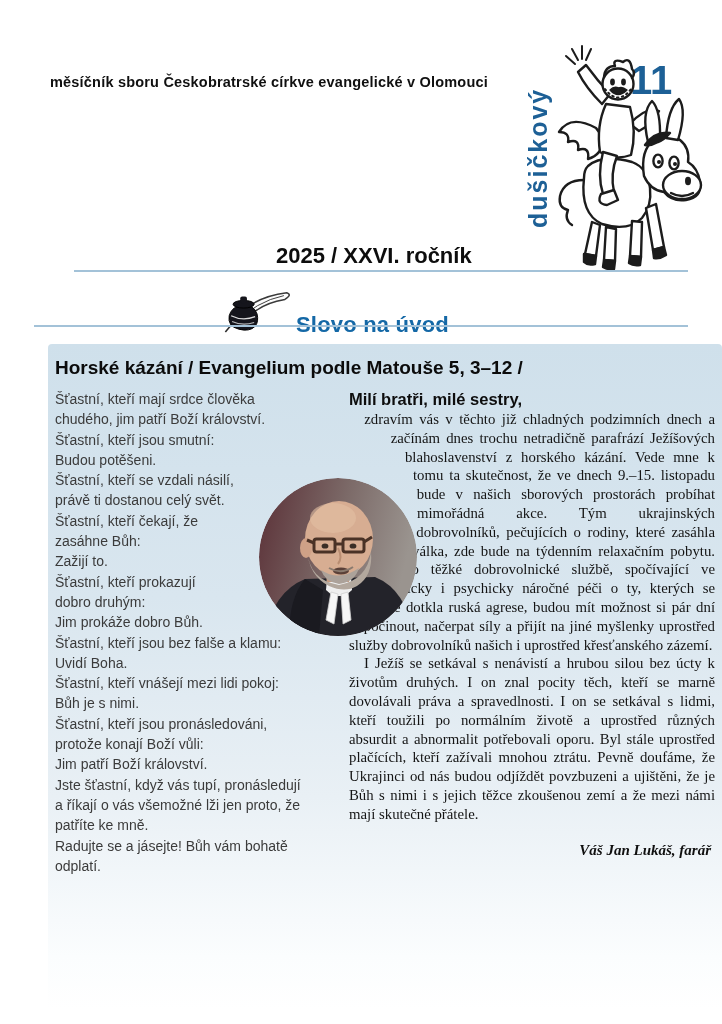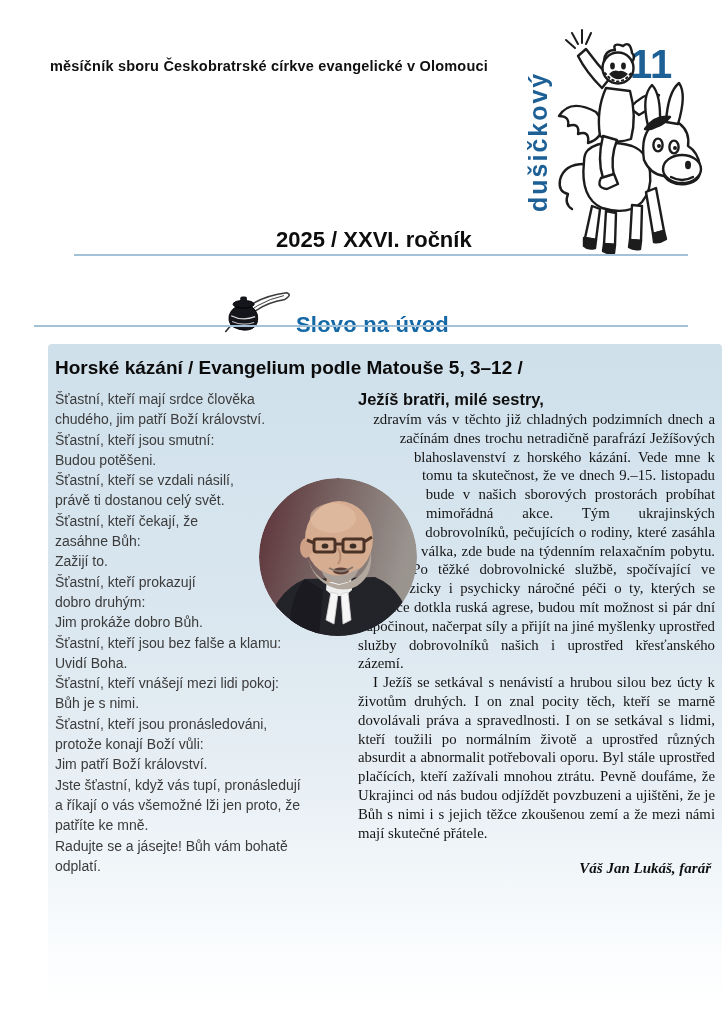--- a/index.html
+++ b/index.html
@@ -8,21 +8,21 @@
     --ink:#141414;
   }
   *{box-sizing:border-box;}
   html,body{margin:0;padding:0;}
   body{
     width:722px;height:1024px;position:relative;background:#ffffff;
     font-family:"Liberation Sans",sans-serif;color:var(--ink);overflow:hidden;
   }
 
   
-  .masthead{position:absolute;left:0;top:0;width:714px;height:270px;}
+  .masthead{position:absolute;left:0;top:16px;width:714px;height:270px;}
   .tagline{position:absolute;left:50px;top:58px;font-size:14.5px;font-weight:bold;color:#101010;letter-spacing:.2px;}
   .logo{position:absolute;left:40px;top:8px;font-size:212px;line-height:1;color:var(--accent);letter-spacing:-4px;font-weight:400;}
   .edition{
     position:absolute;left:524px;top:60px;height:152px;
     writing-mode:vertical-rl;transform:rotate(180deg);
     font-size:25px;font-weight:bold;color:var(--accent);letter-spacing:2px;
   }
   .issue-number{position:absolute;left:630px;top:44px;font-size:40px;font-weight:bold;color:var(--accent);line-height:1;}
   .mascot{position:absolute;left:540px;top:12px;width:170px;height:245px;}
   .issue-line{position:absolute;left:276px;top:227px;font-size:22px;font-weight:bold;color:#0d0d0d;}
@@ -33,21 +33,21 @@
   .intro-title{position:absolute;left:296px;top:294px;font-size:22px;font-weight:bold;color:#1468a6;letter-spacing:.2px;}
   .rule-2{position:absolute;left:34px;top:325px;width:654px;height:2px;background:var(--rule);}
 
   
   .content-box{
     position:absolute;left:48px;top:344px;width:674px;height:666px;
     background:linear-gradient(180deg,#cfe0eb 0%,#d9e6ef 38%,#e9f0f5 68%,#fbfdfe 92%,#ffffff 100%);
     border-radius:4px;padding:13px 7px 0 7px;
   }
   .article-title{font-size:19px;font-weight:bold;color:#0b0b0b;margin:0 0 10px 0;}
-  .columns{display:flex;gap:9px;position:relative;}
+  .columns{display:flex;gap:0;position:relative;}
   .col-left{width:294px;flex:0 0 294px;}
   .col-right{flex:1;min-width:0;}
 
   .poem{font-size:14px;line-height:20.3px;color:#3b3b3b;white-space:pre-line;}
   .attribution{
     margin-top:22px;text-align:right;font-style:italic;font-size:15px;line-height:20px;
     color:#222;white-space:pre-line;padding-right:2px;
   }
 
   .letter{font-family:"Liberation Serif",serif;font-size:14.8px;line-height:18.8px;
@@ -169,21 +169,21 @@
 protože konají Boží vůli:
 Jim patří Boží království.
 Jste šťastní, když vás tupí, pronásledují
 a říkají o vás všemožné lži jen proto, že
 patříte ke mně.
 Radujte se a jásejte! Bůh vám bohatě
 odplatí.</div>
     </div>
 
     <div class="col-right">
-      <p class="salutation">Ježíš bratři, milé sestry,</p>
+      <p class="salutation">Milí bratři, milé sestry,</p>
       <div class="letter">
         <div class="photo-spacer"></div>
         <p class="para-1">zdravím vás v těchto již chladných podzimních dnech a začínám dnes trochu netradičně parafrází Ježíšových blahoslavenství z horského kázání. Vede mne k tomu ta skutečnost, že ve dnech 9.–15. listopadu bude v našich sborových prostorách probíhat mimořádná akce. Tým ukrajinských dobrovolníků, pečujících o rodiny, které zasáhla válka, zde bude na týdenním relaxačním pobytu. Po těžké dobrovolnické službě, spočívající ve fyzicky i psychicky náročné péči o ty, kterých se nejvíce dotkla ruská agrese, budou mít možnost si pár dní odpočinout, načerpat síly a přijít na jiné myšlenky uprostřed služby dobrovolníků našich i uprostřed křesťanského zázemí.</p>
         <p class="para-2">I Ježíš se setkával s nenávistí a hrubou silou bez úcty k životům druhých. I on znal pocity těch, kteří se marně dovolávali práva a spravedlnosti. I on se setkával s lidmi, kteří toužili po normálním životě a uprostřed různých absurdit a abnormalit potřebovali oporu. Byl stále uprostřed plačících, kteří zažívali mnohou ztrátu. Pevně doufáme, že Ukrajinci od nás budou odjíždět povzbuzeni a ujištěni, že je Bůh s nimi i s jejich těžce zkoušenou zemí a že mezi námi mají skutečné přátele.</p>
       </div>
       <div class="signature">Váš Jan Lukáš, farář</div>
     </div>
   </div>
 
   <svg class="portrait" viewBox="0 0 158 158">

